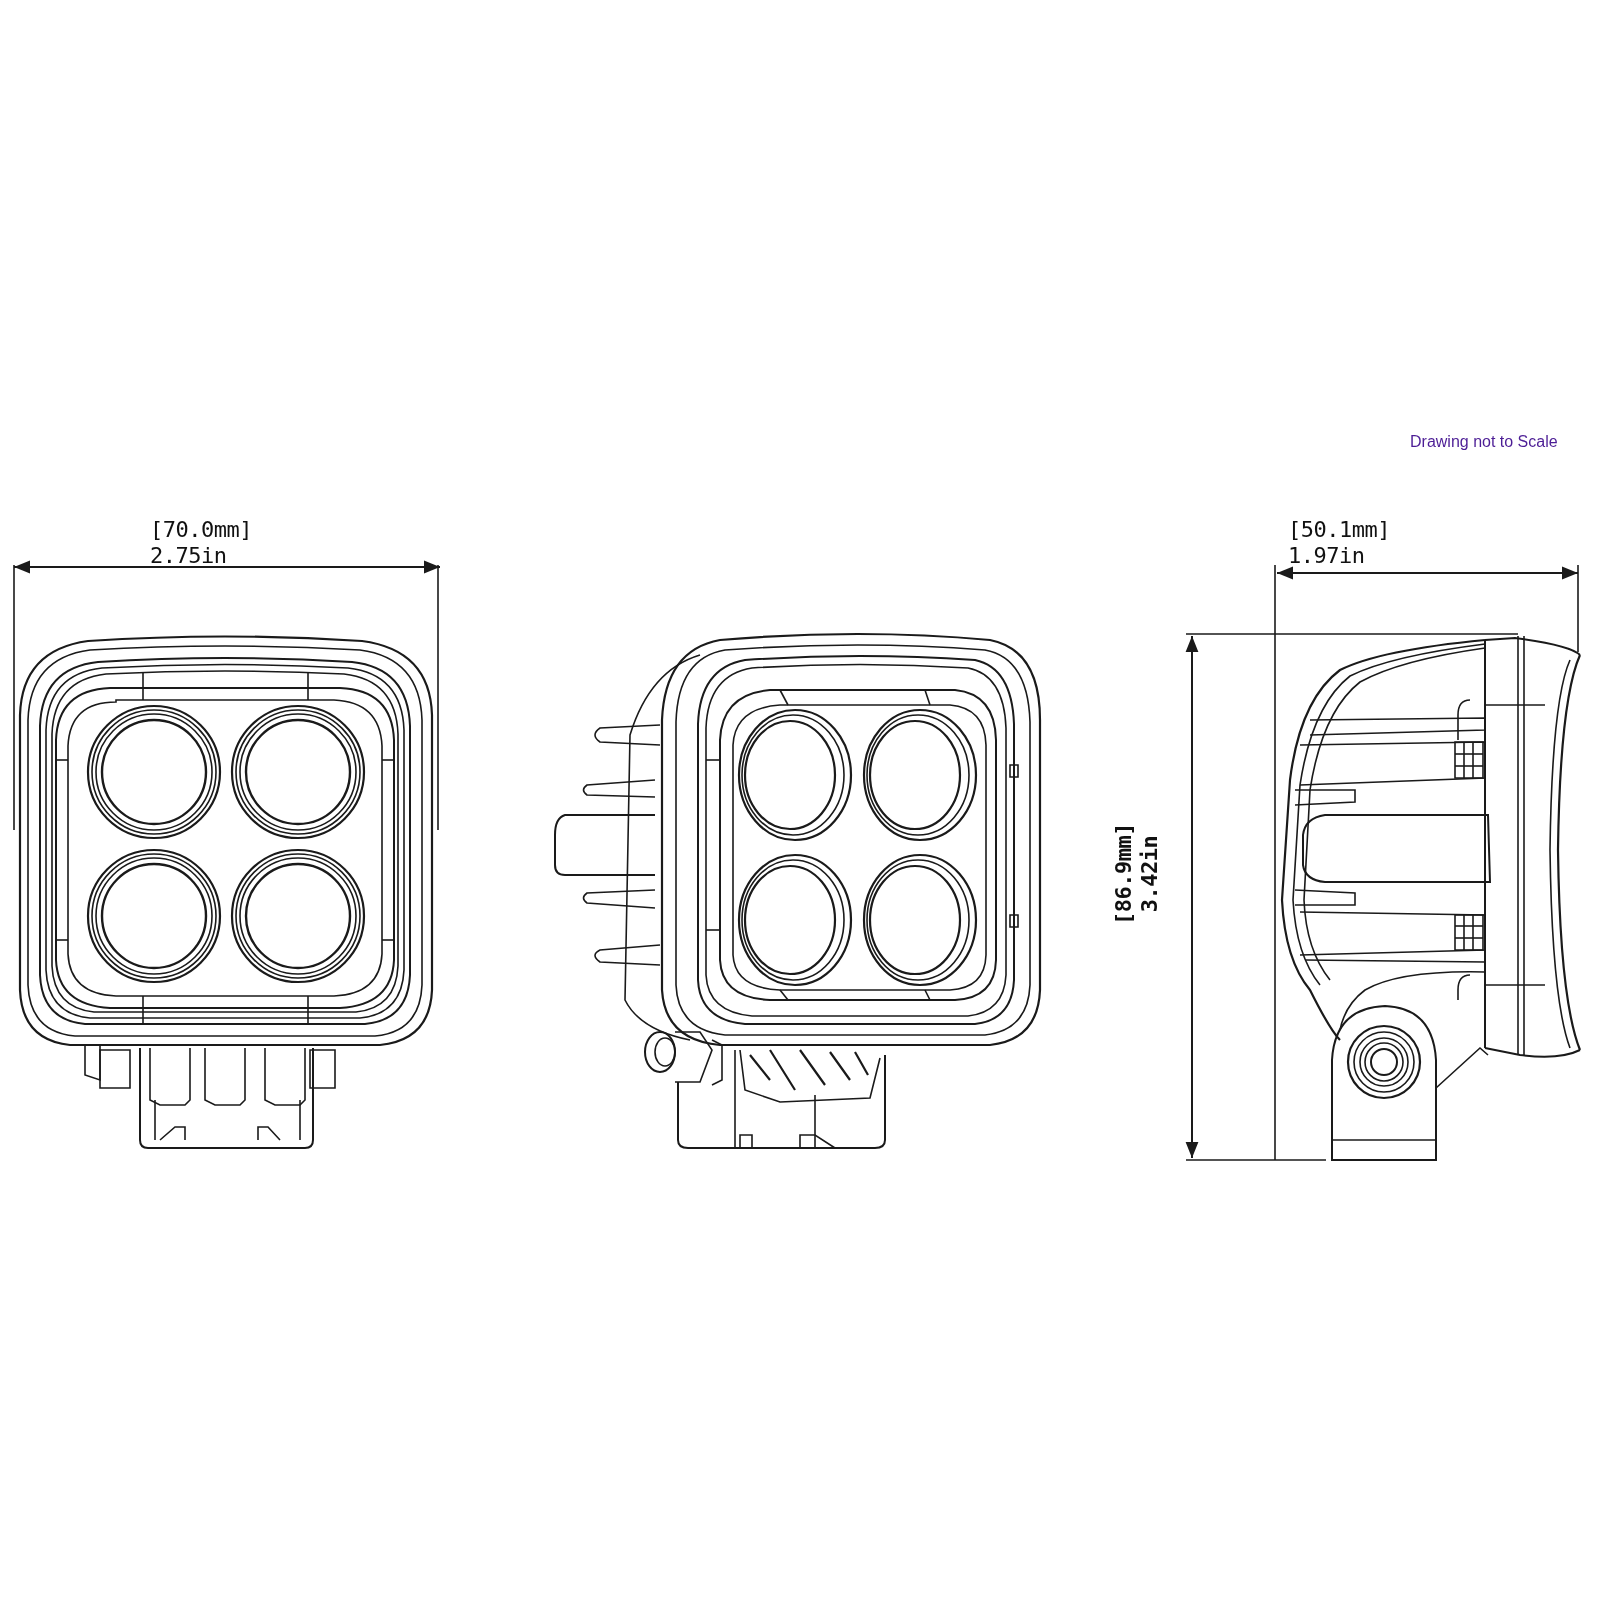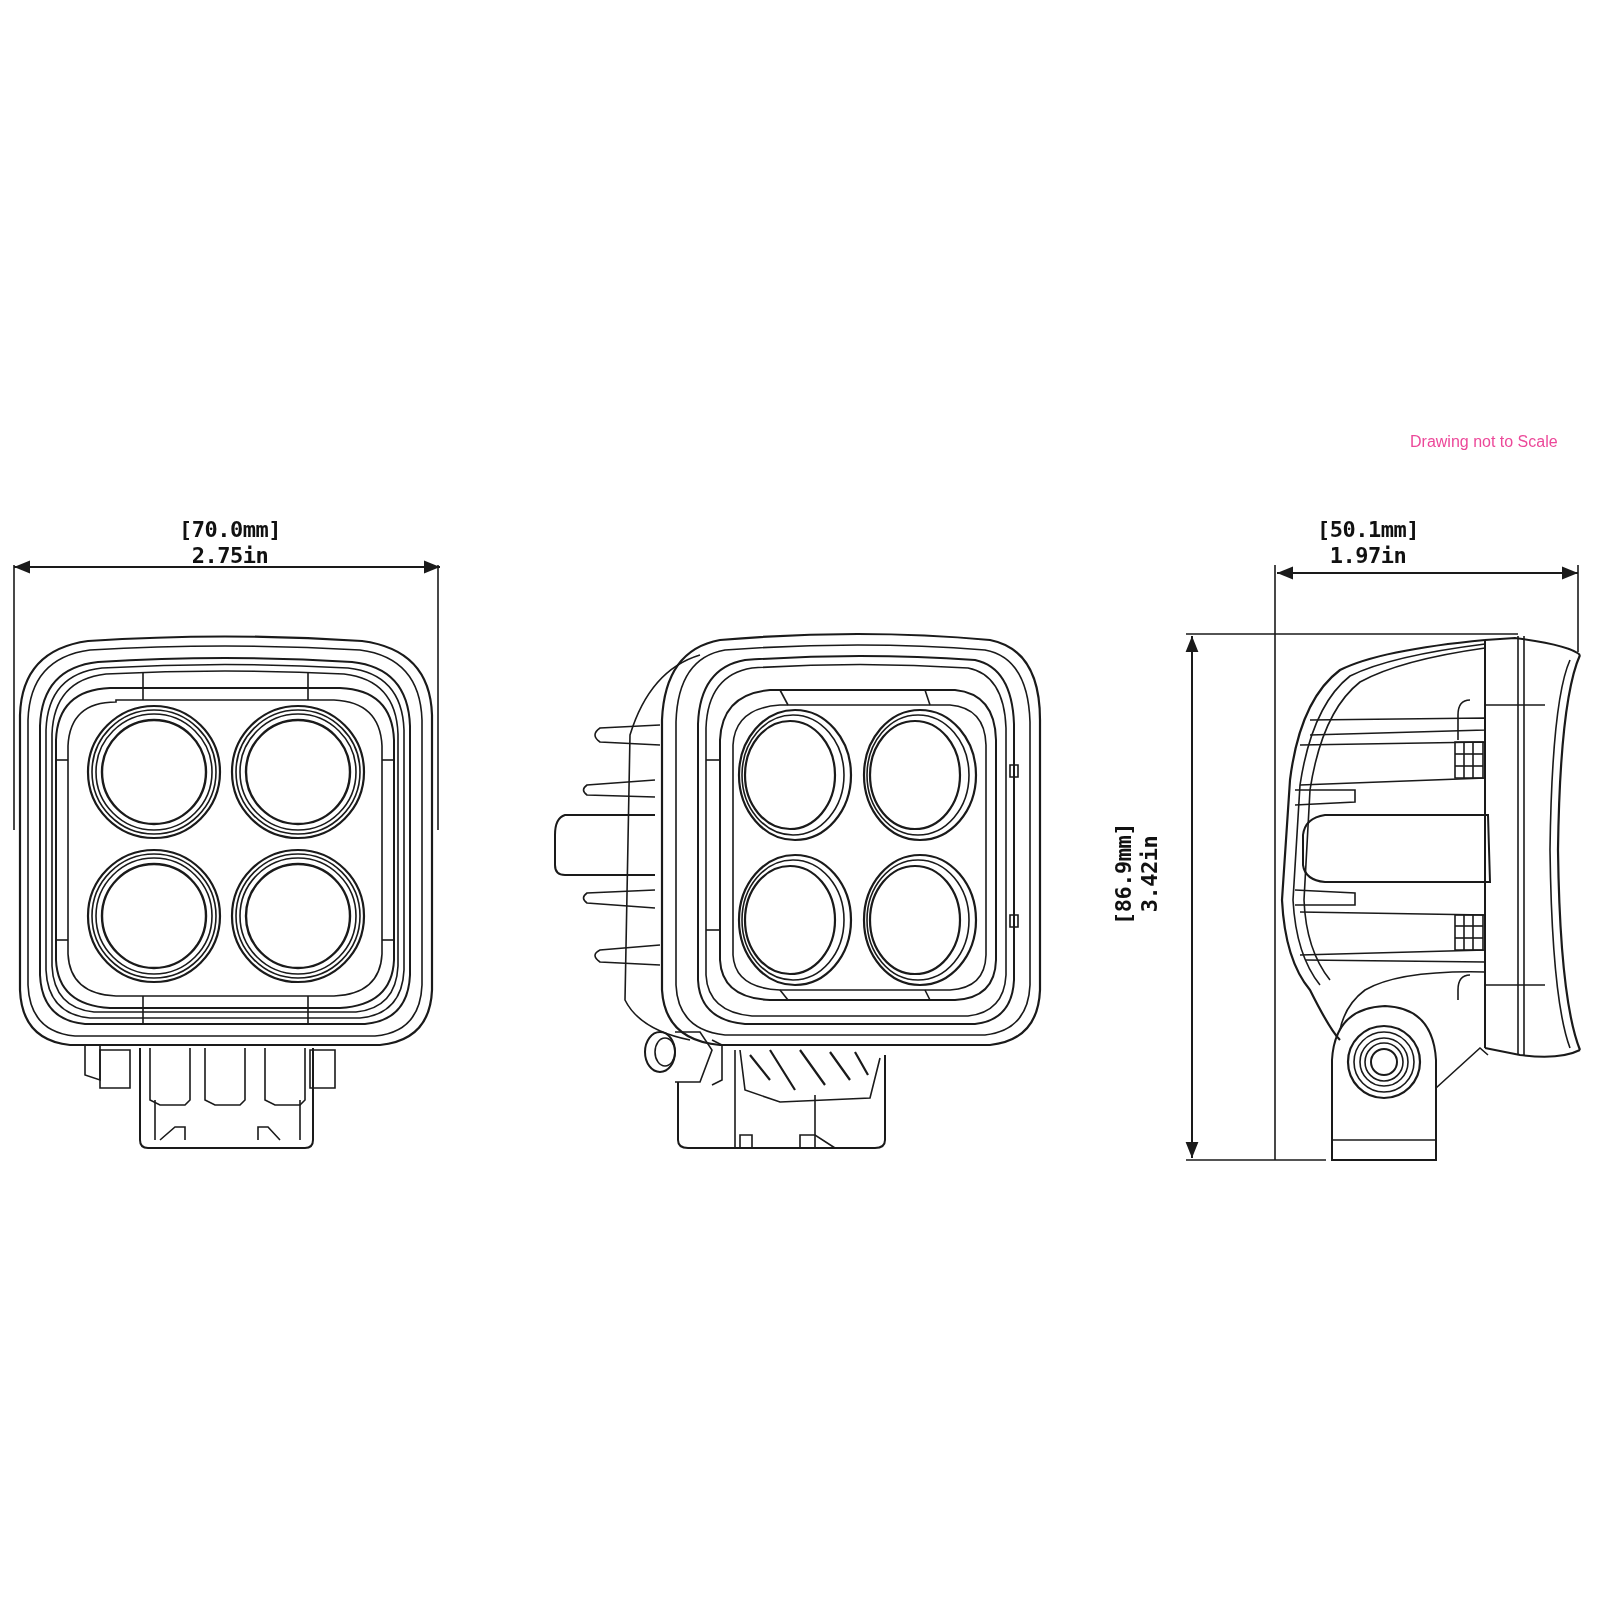--- a/index.html
+++ b/index.html
@@ -1,22 +1,22 @@
 <!DOCTYPE html>
 <html><head>
   <meta charset="utf-8">
   <style>
     html, body { margin: 0; padding: 0; background: #ffffff; }
     body { width: 1600px; height: 1600px; position: relative; overflow: hidden;
            font-family: "DejaVu Sans", sans-serif; color: #1a1a1a; }
     .canvas { position: absolute; left: 0; top: 0; width: 1600px; height: 1600px; }
     .note { position: absolute; left: 1410px; top: 433px; font-size: 16px;
-            font-family: "Liberation Sans", sans-serif; color: #ec4899; white-space: nowrap; }
-    .dim-label { position: absolute; text-align: center; font-family: "DejaVu Sans Mono", monospace;
-                 font-weight: bold; color: #111; line-height: 26px; }
+            font-family: "Liberation Sans", sans-serif; color: #4c1d95; white-space: nowrap; }
+    .dim-label { position: absolute; text-align: left; font-family: "DejaVu Sans Mono", monospace;
+                 font-weight: normal; color: #111; line-height: 26px; }
     .dim-label .mm, .dim-label .in { display: block; font-size: 22px; letter-spacing: -0.5px; }
     .dim-vert { position: absolute; transform-origin: center center; transform: rotate(-90deg);
                 text-align: center; font-family: "DejaVu Sans Mono", monospace; font-weight: bold;
                 color: #111; line-height: 26px; width: 160px; }
     .dim-vert .mm, .dim-vert .in { display: block; font-size: 22px; letter-spacing: -0.5px; }
     svg line, svg path, svg rect, svg circle, svg ellipse, svg polyline { vector-effect: non-scaling-stroke; }
   </style>
 </head>
 <body>
 

